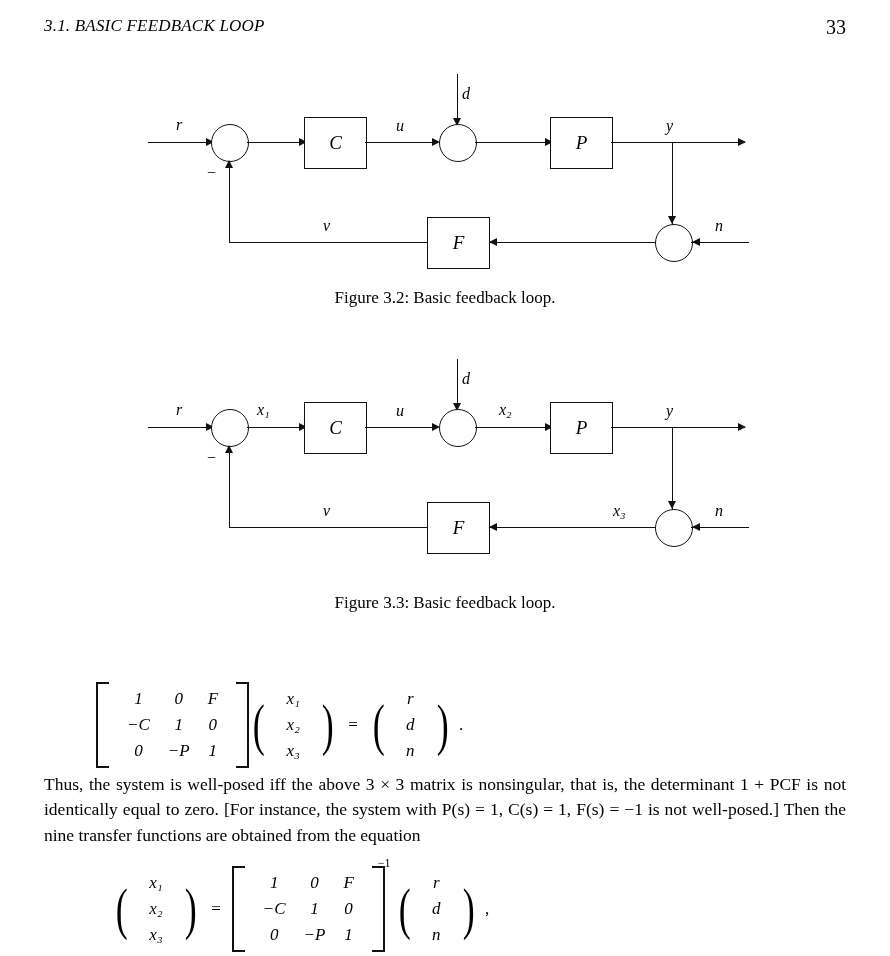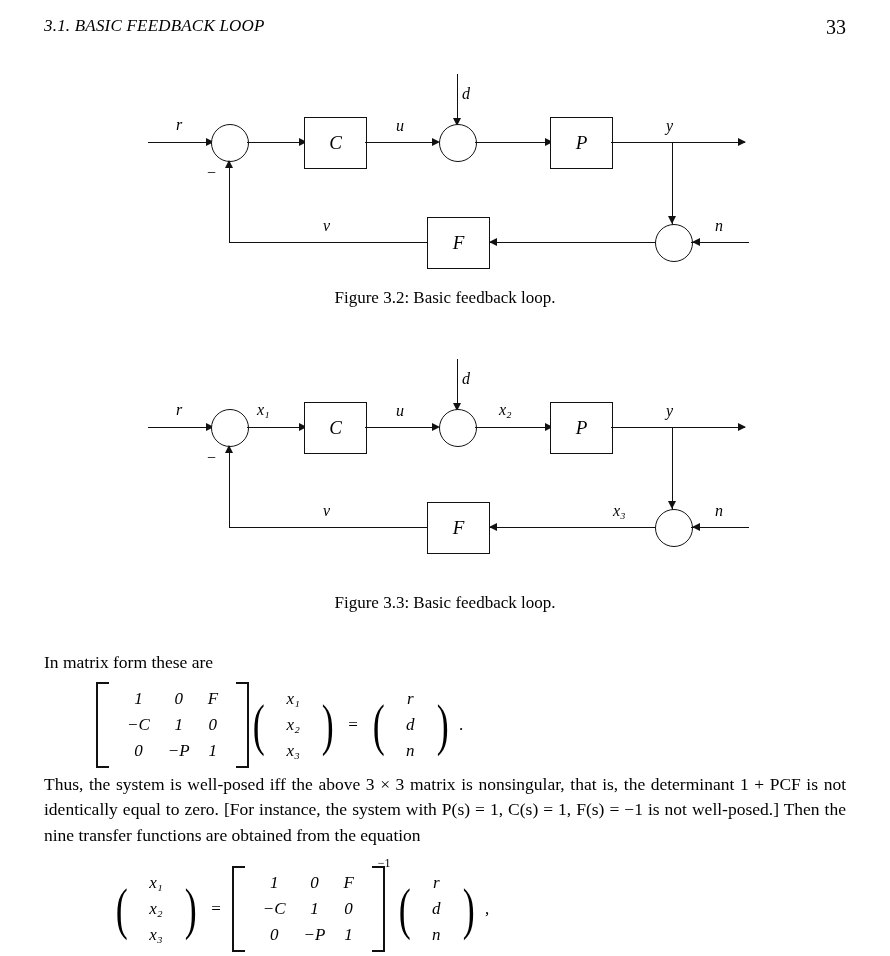--- a/index.html
+++ b/index.html
@@ -327,21 +327,20 @@
     </div>
 
     <span class="lbl" style="left:323px; top:157px;">v</span>
     <div class="line-h" style="left:229px; top:182px; width:198px;"></div>
     <div class="line-v" style="left:229px; top:102px; height:80px;"></div>
     <div class="arr-u" style="left:225px; top:100px;"></div>
 
     <div class="fig-caption" style="top:228px;margin-top:20px;">Figure 3.3: Basic feedback loop.</div>
   </div>
 
-  <div class="para" style="top:650px;">In matrix form these are</div>
 
   <div class="eqn" style="left:96px; top:682px;">
     <div class="brk brk-l"></div>
     <div class="mgrid" style="grid-template-columns: repeat(3, auto);">
       <span>1</span>
       <span>0</span>
       <span>F</span>
       <span>−C</span>
       <span>1</span>
       <span>0</span>

